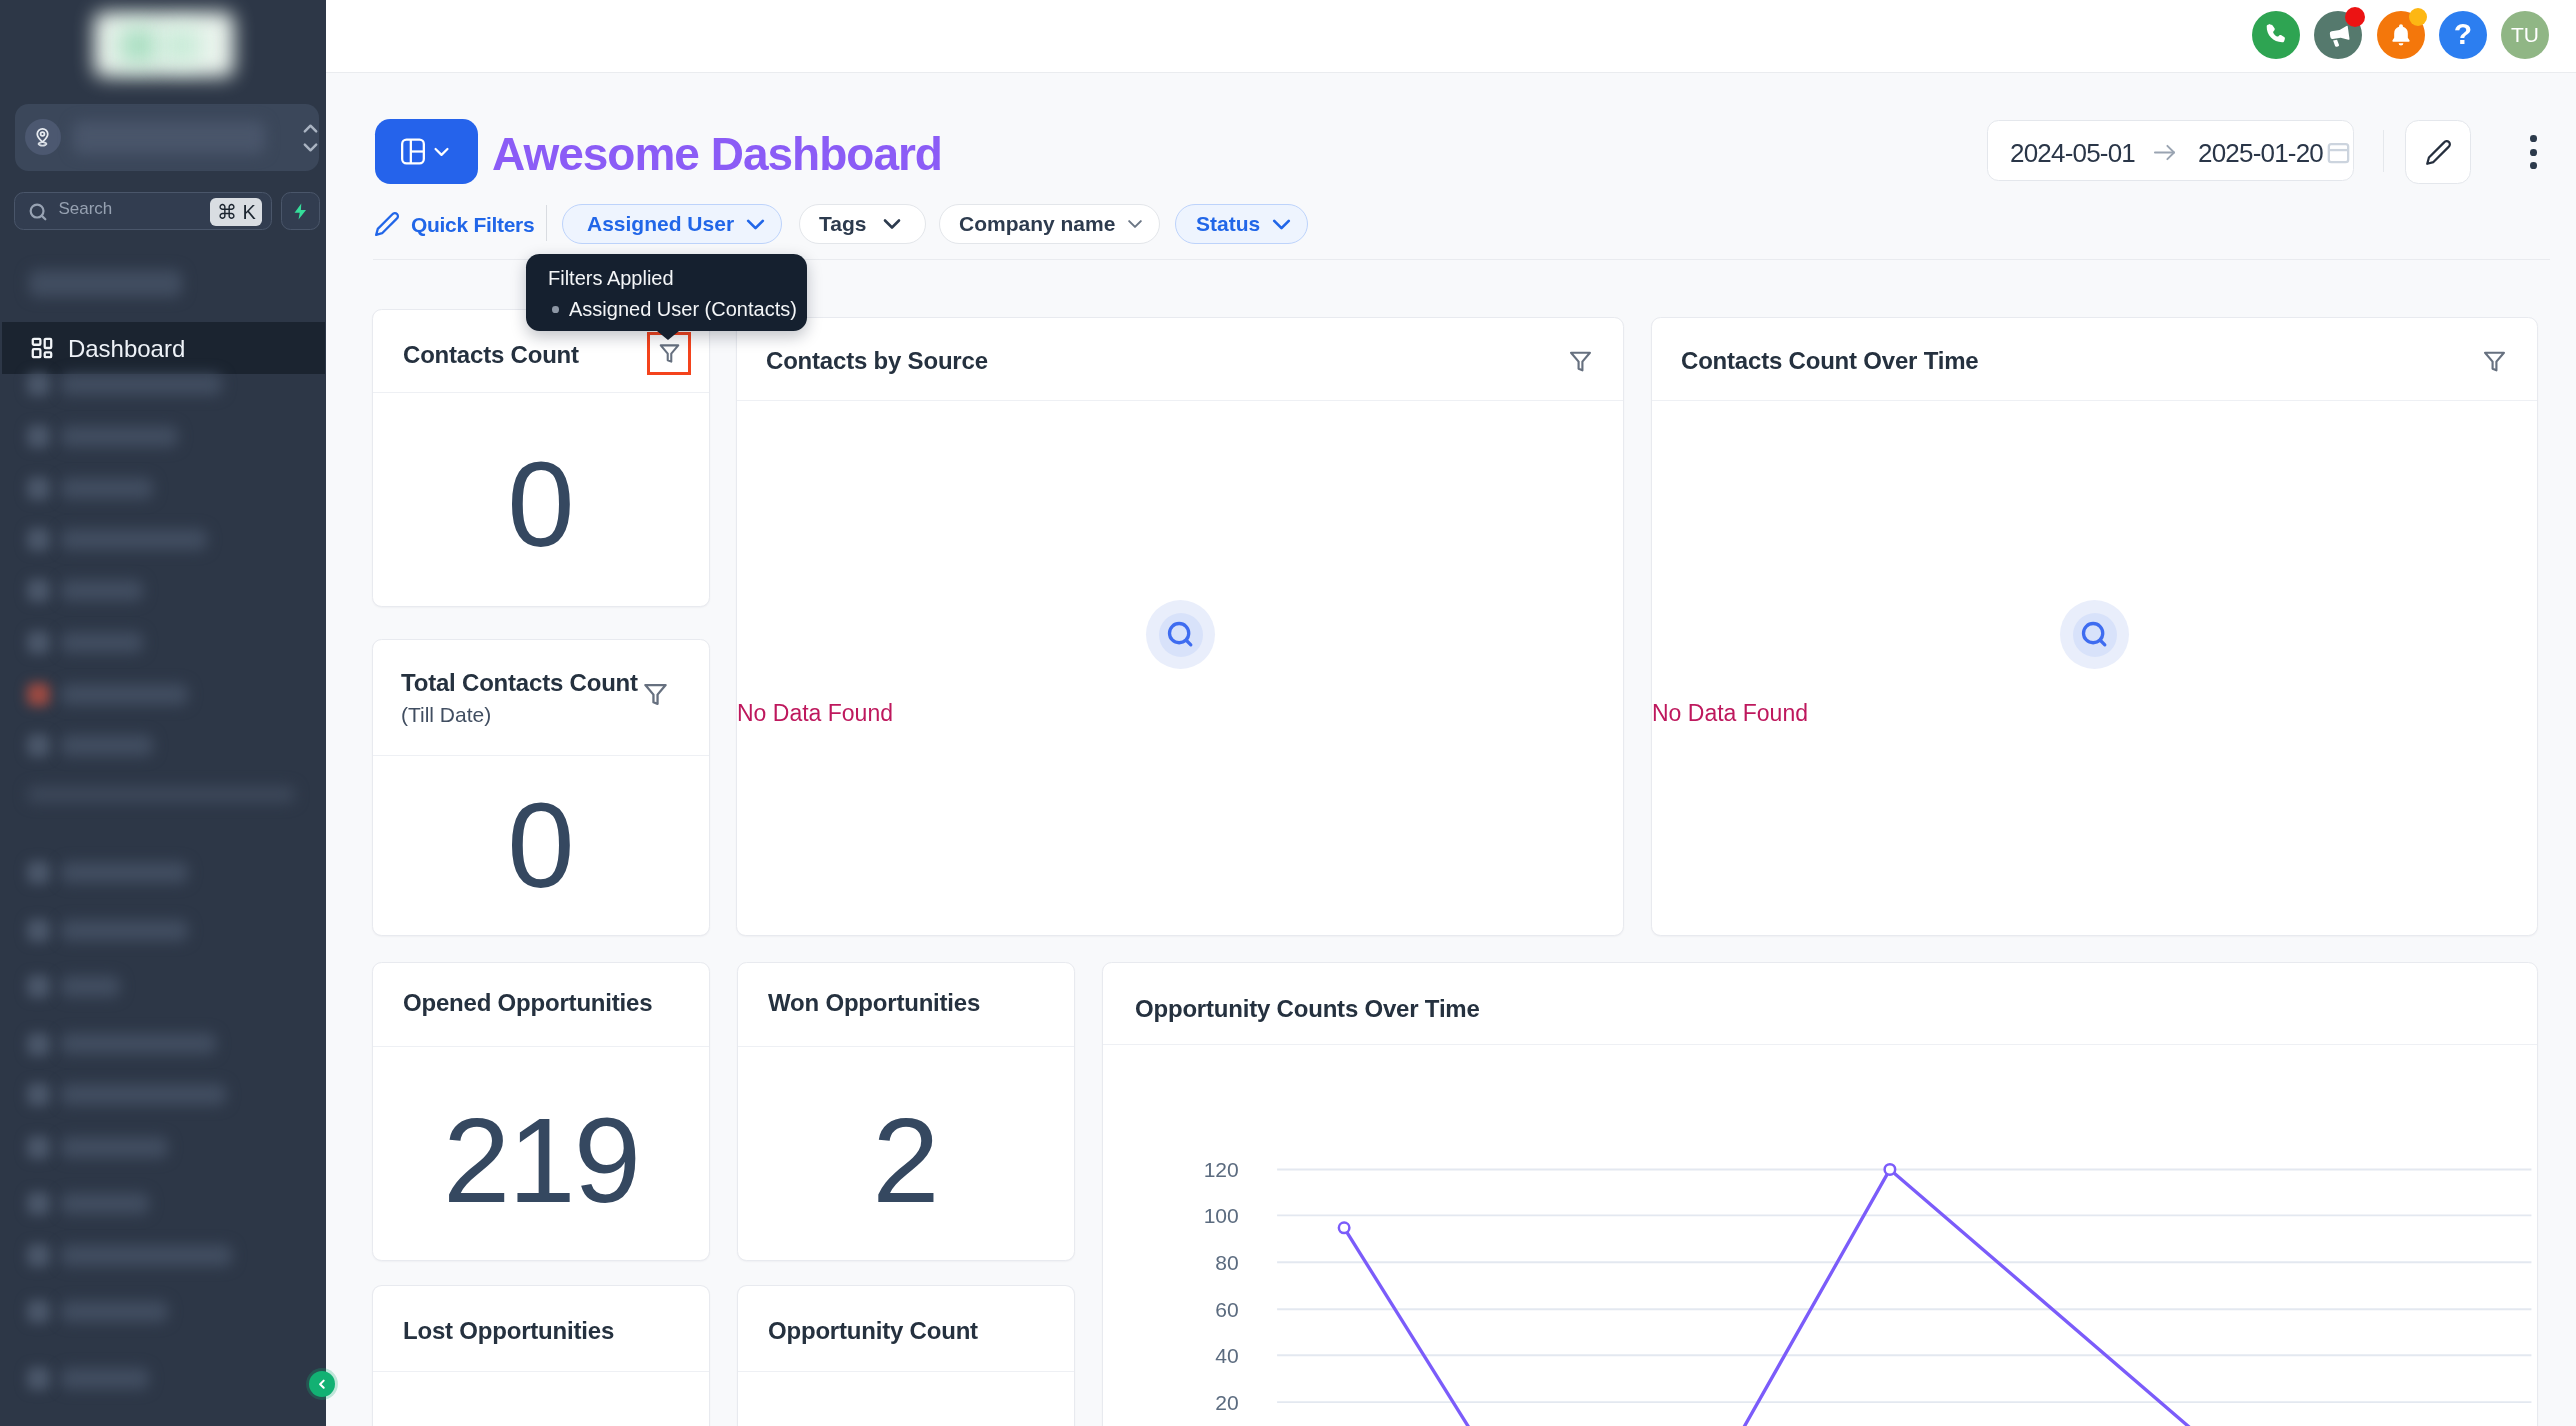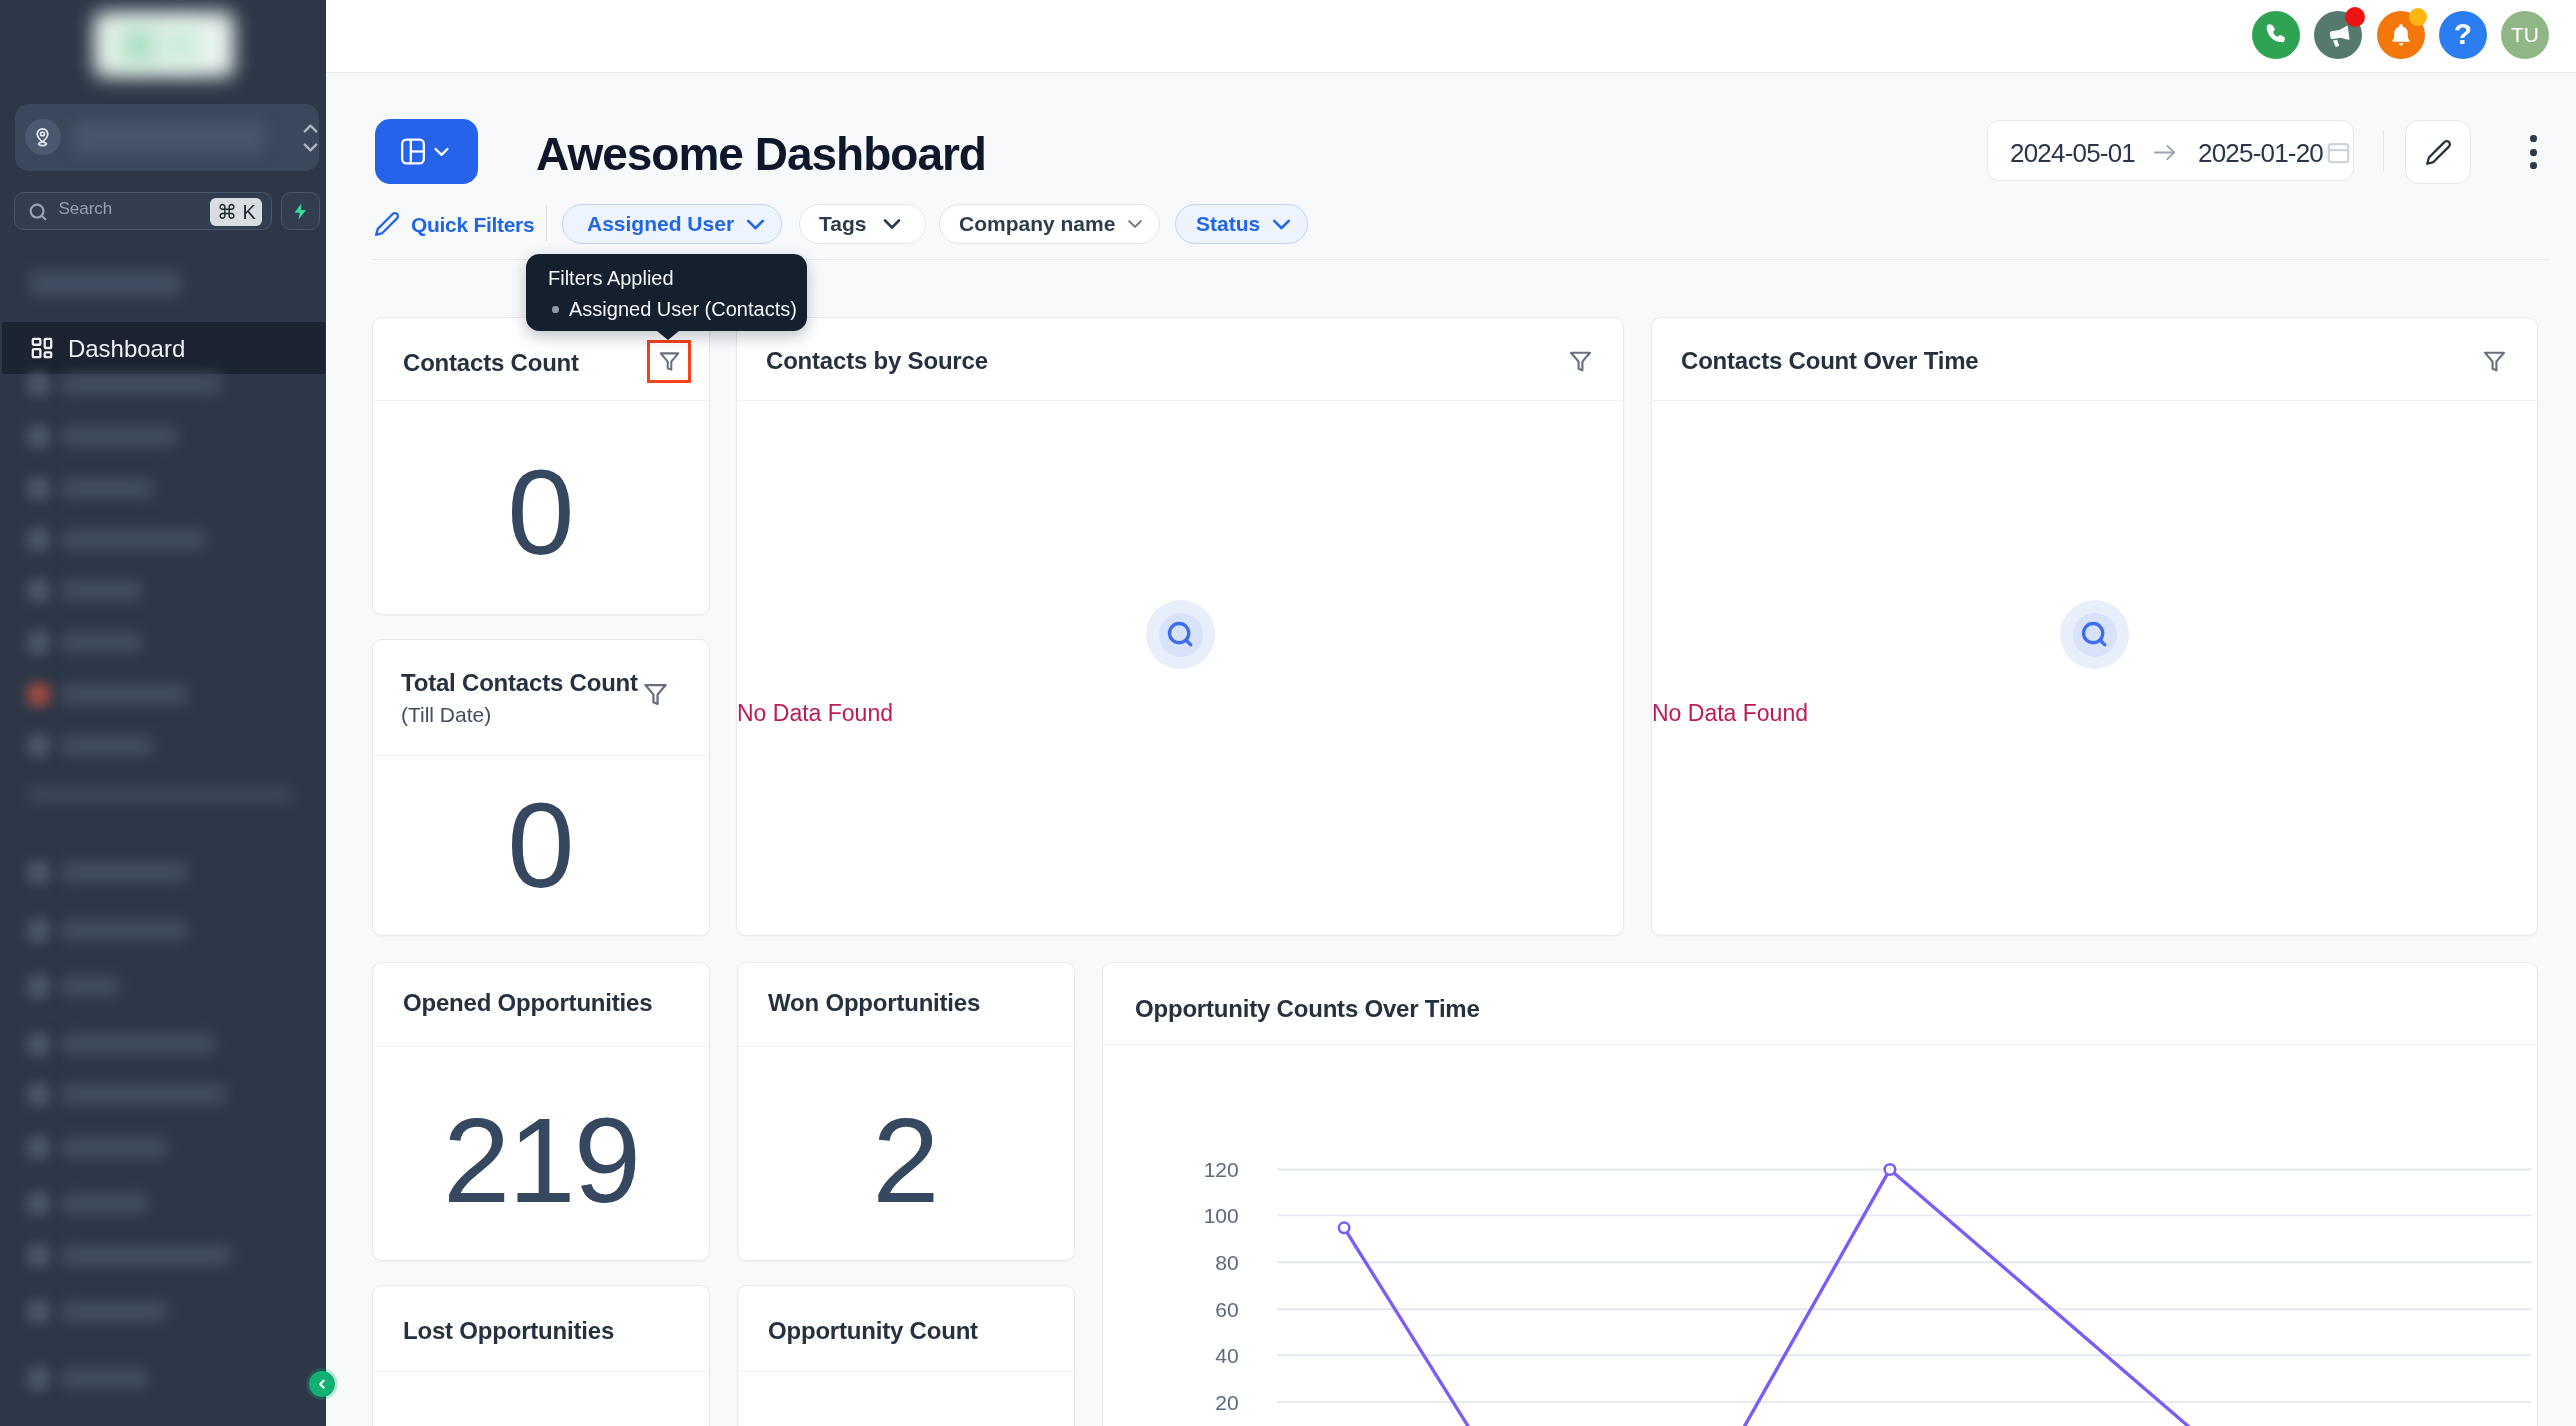--- a/index.html
+++ b/index.html
@@ -149,21 +149,21 @@
 <div class="abs" style="left:375px;top:119px;width:103px;height:65px;background:#2563eb;border-radius:15.3px;">
   <svg class="abs" style="left:25px;top:18px;" width="26" height="29" viewBox="0 0 24 26" fill="none" stroke="#fff" stroke-width="2.1" stroke-linejoin="round">
       <rect x="2" y="2" width="20" height="22" rx="4"></rect>
       <path d="M10 2v22"></path>
       <path d="M10 13h12"></path>
     </svg>
   <svg class="abs" style="left:56px;top:24px;" width="21" height="17" viewBox="0 0 24 20" fill="none" stroke="#fff" stroke-width="2.6" stroke-linecap="round" stroke-linejoin="round">
       <path d="M5 7l7 7 7-7"></path>
     </svg>
 </div>
-<div class="abs" style="left:492px;top:128px;font-size:46px;line-height:1.14;font-weight:700;color:#0f172a;letter-spacing:-1px;margin-left:44px;">Awesome Dashboard</div>
+<div class="abs" style="left:492px;top:128px;font-size:46px;line-height:1.14;font-weight:700;color:#8b5cf6;letter-spacing:-1px;">Awesome Dashboard</div>
 
 <div class="abs" style="left:1987px;top:120px;width:367px;height:61px;background:#fff;border:1px solid #e4e7ec;border-radius:11.5px;">
   <div class="abs" style="left:22px;top:17px;font-size:26px;letter-spacing:-0.8px;color:#2a3648;">2024-05-01</div>
   <svg class="abs" style="left:163px;top:21px;" width="27" height="21" viewBox="0 0 28 22" fill="none" stroke="#9aa4b2" stroke-width="2" stroke-linecap="round" stroke-linejoin="round">
       <path d="M4 11h20"></path>
       <path d="M17 4l7 7-7 7"></path>
     </svg>
   <div class="abs" style="left:210px;top:17px;font-size:26px;letter-spacing:-0.8px;color:#2a3648;">2025-01-20</div>
   <svg class="abs" style="left:336px;top:17px;" width="29" height="29" viewBox="0 0 24 24" fill="none" stroke="#ccd4de" stroke-width="1.9" stroke-linejoin="round">
       <rect x="4" y="5" width="16" height="15" rx="2"></rect>
@@ -206,21 +206,21 @@
 </div>
 <div class="chip blue" style="left:1175px;width:133px;">
   <span style="margin-left:20px;">Status</span>
   <svg style="position:absolute;right:13.4px;" width="25" height="25" viewBox="0 0 24 24" fill="none" stroke="#2166e8" stroke-width="2.6" stroke-linecap="round" stroke-linejoin="round">
       <path d="M5 8.5l7 7 7-7"></path>
     </svg>
 </div>
 
 <div class="abs" style="left:373px;top:259px;width:2177px;height:1px;background:#e9ebef;"></div>
 
-<div class="card" style="left:372px;top:317px;width:338px;height:298px;padding-left:39px;">
+<div class="card" style="left:372px;top:309px;width:338px;height:298px;padding-left:39px;">
   <div class="ctitle" style="left:30px;top:31px;">Contacts Count</div>
   <div class="cdiv" style="top:82px;"></div>
   <div class="abs" style="left:274px;top:22px;width:44px;height:43px;border:3.8px solid #f4431c;display:flex;align-items:center;justify-content:center;">
     <svg width="25" height="25" viewBox="0 0 24 24" fill="none" stroke="#66707f" stroke-width="2" stroke-linejoin="round" stroke-linecap="round">
         <path d="M20.4 4.2H3.6l6.7 7.9v6.3l3.4 1.4v-7.7l6.7-7.9z"></path>
       </svg>
   </div>
   <div class="bignum" style="left:0;width:100%;top:134px;">0</div>
 </div>
 <div class="card" style="left:736px;top:317px;width:888px;height:619px;">

